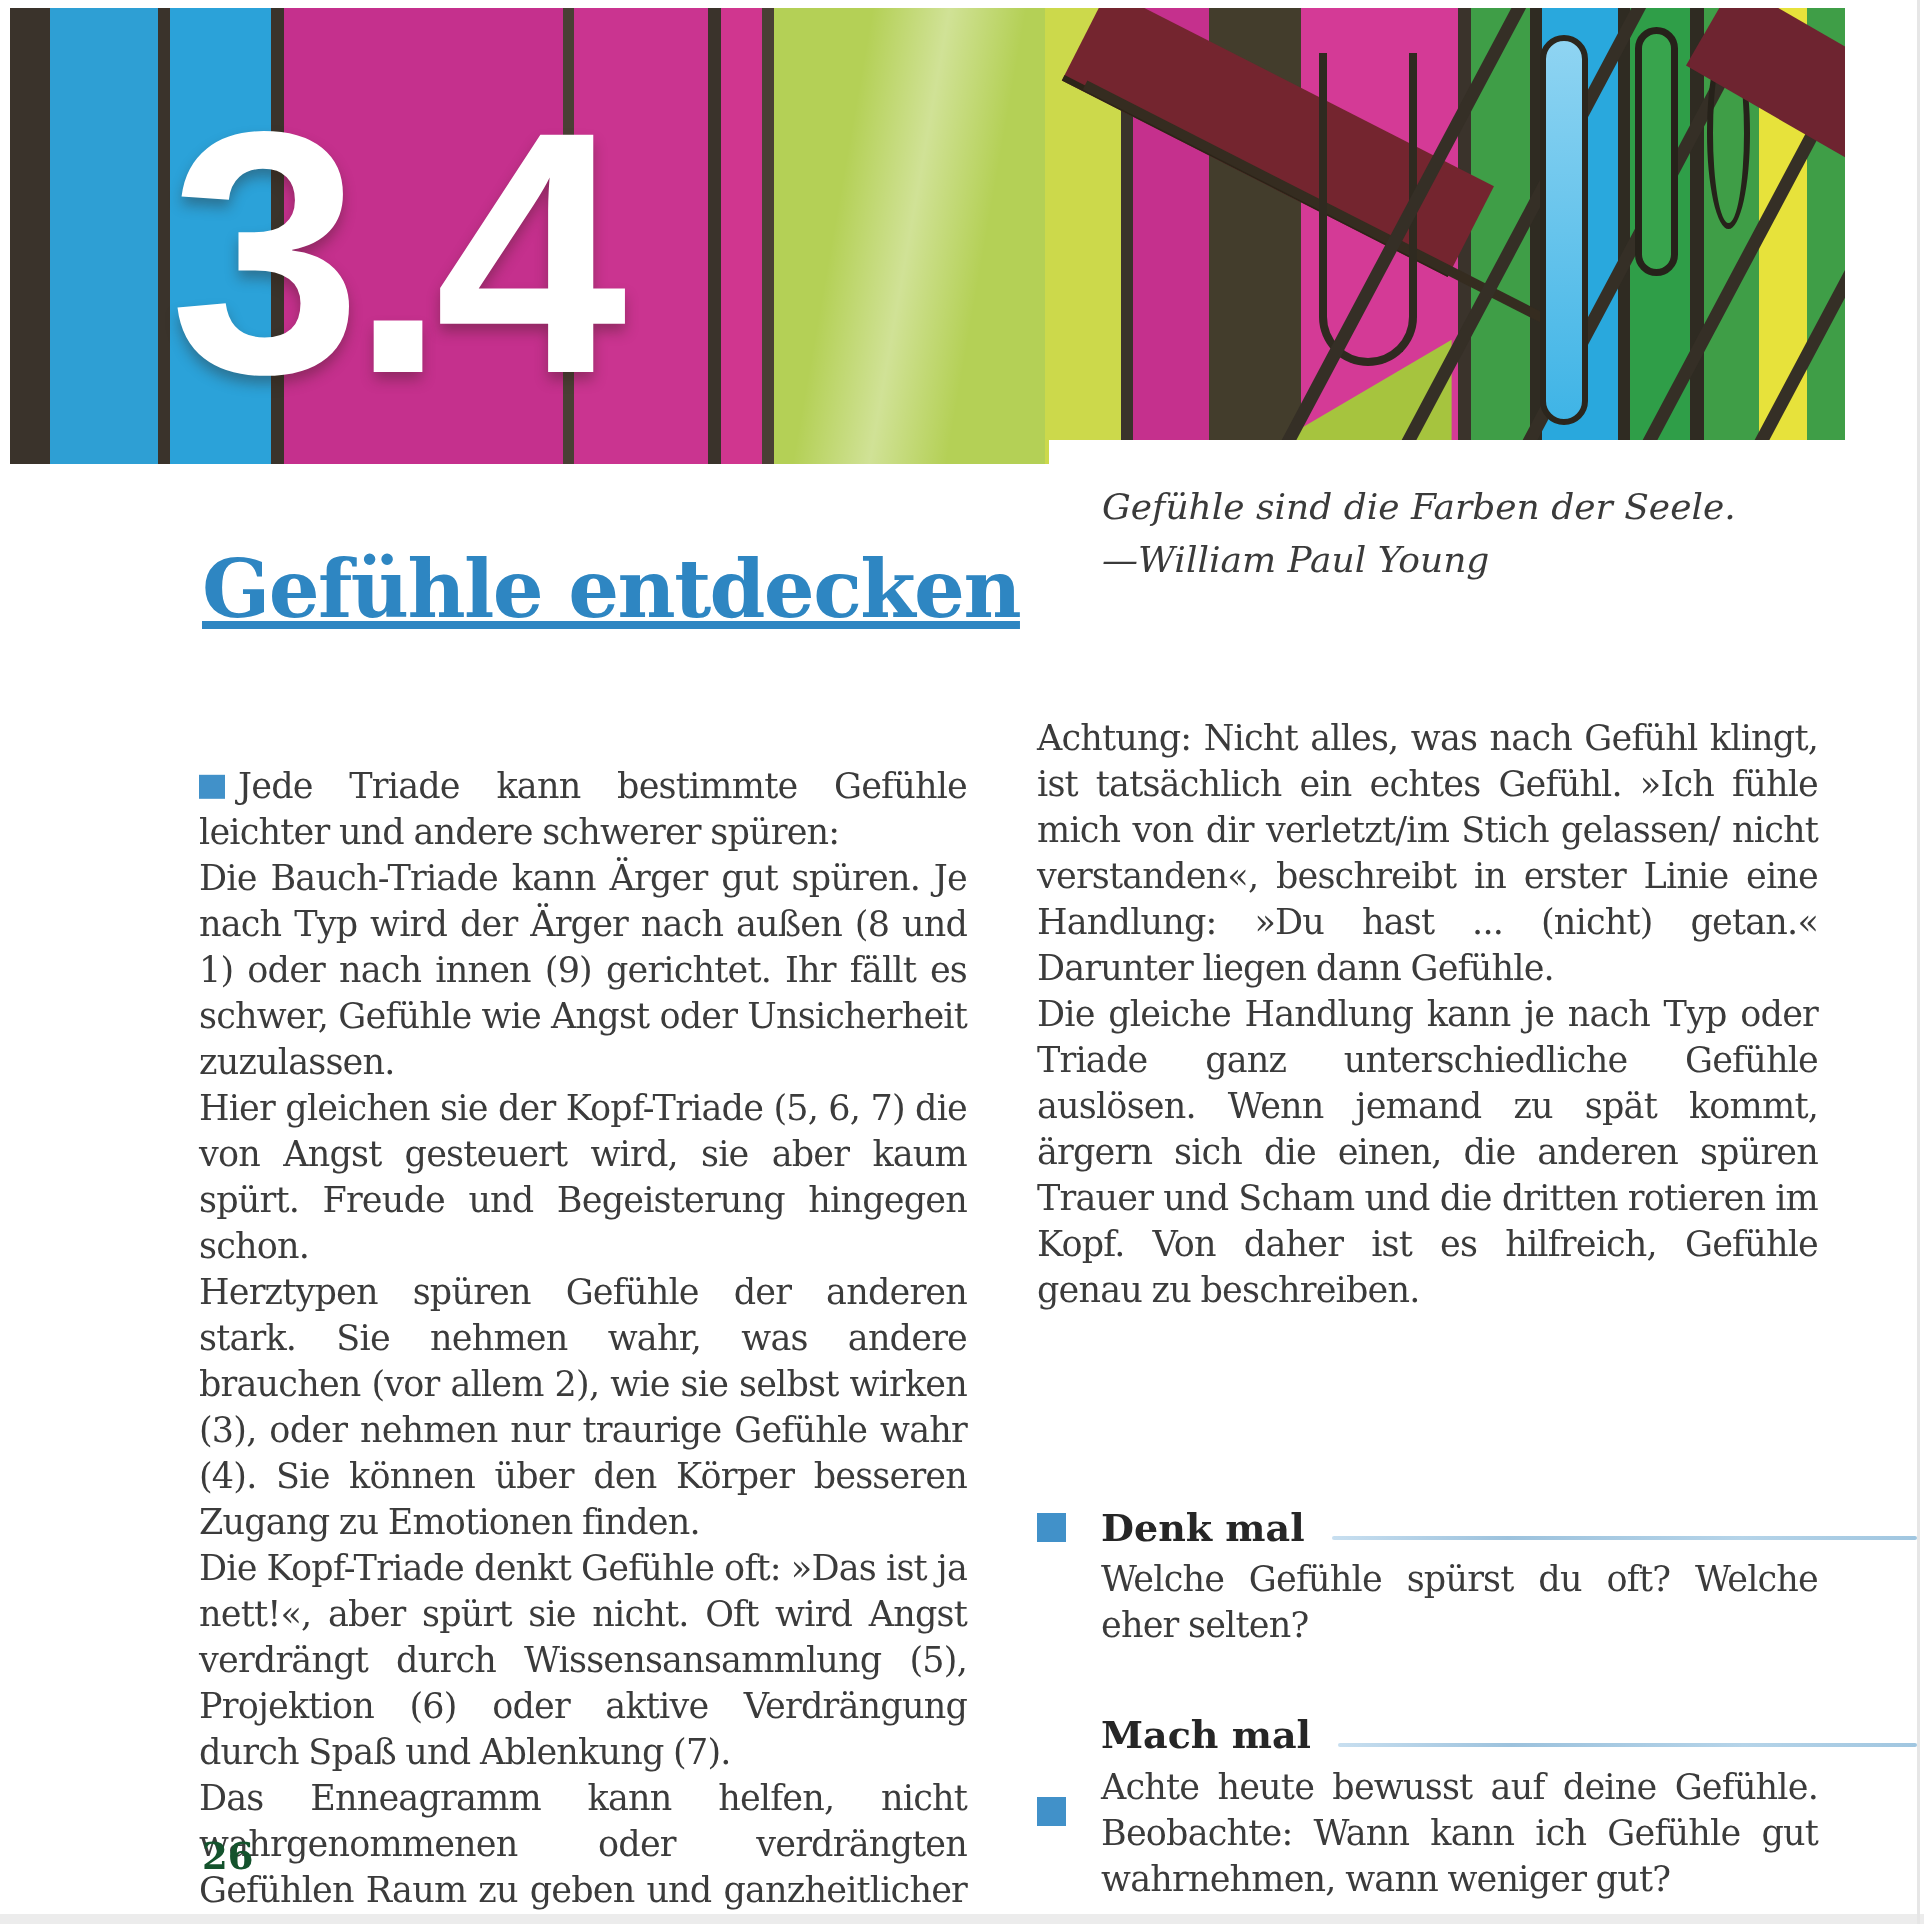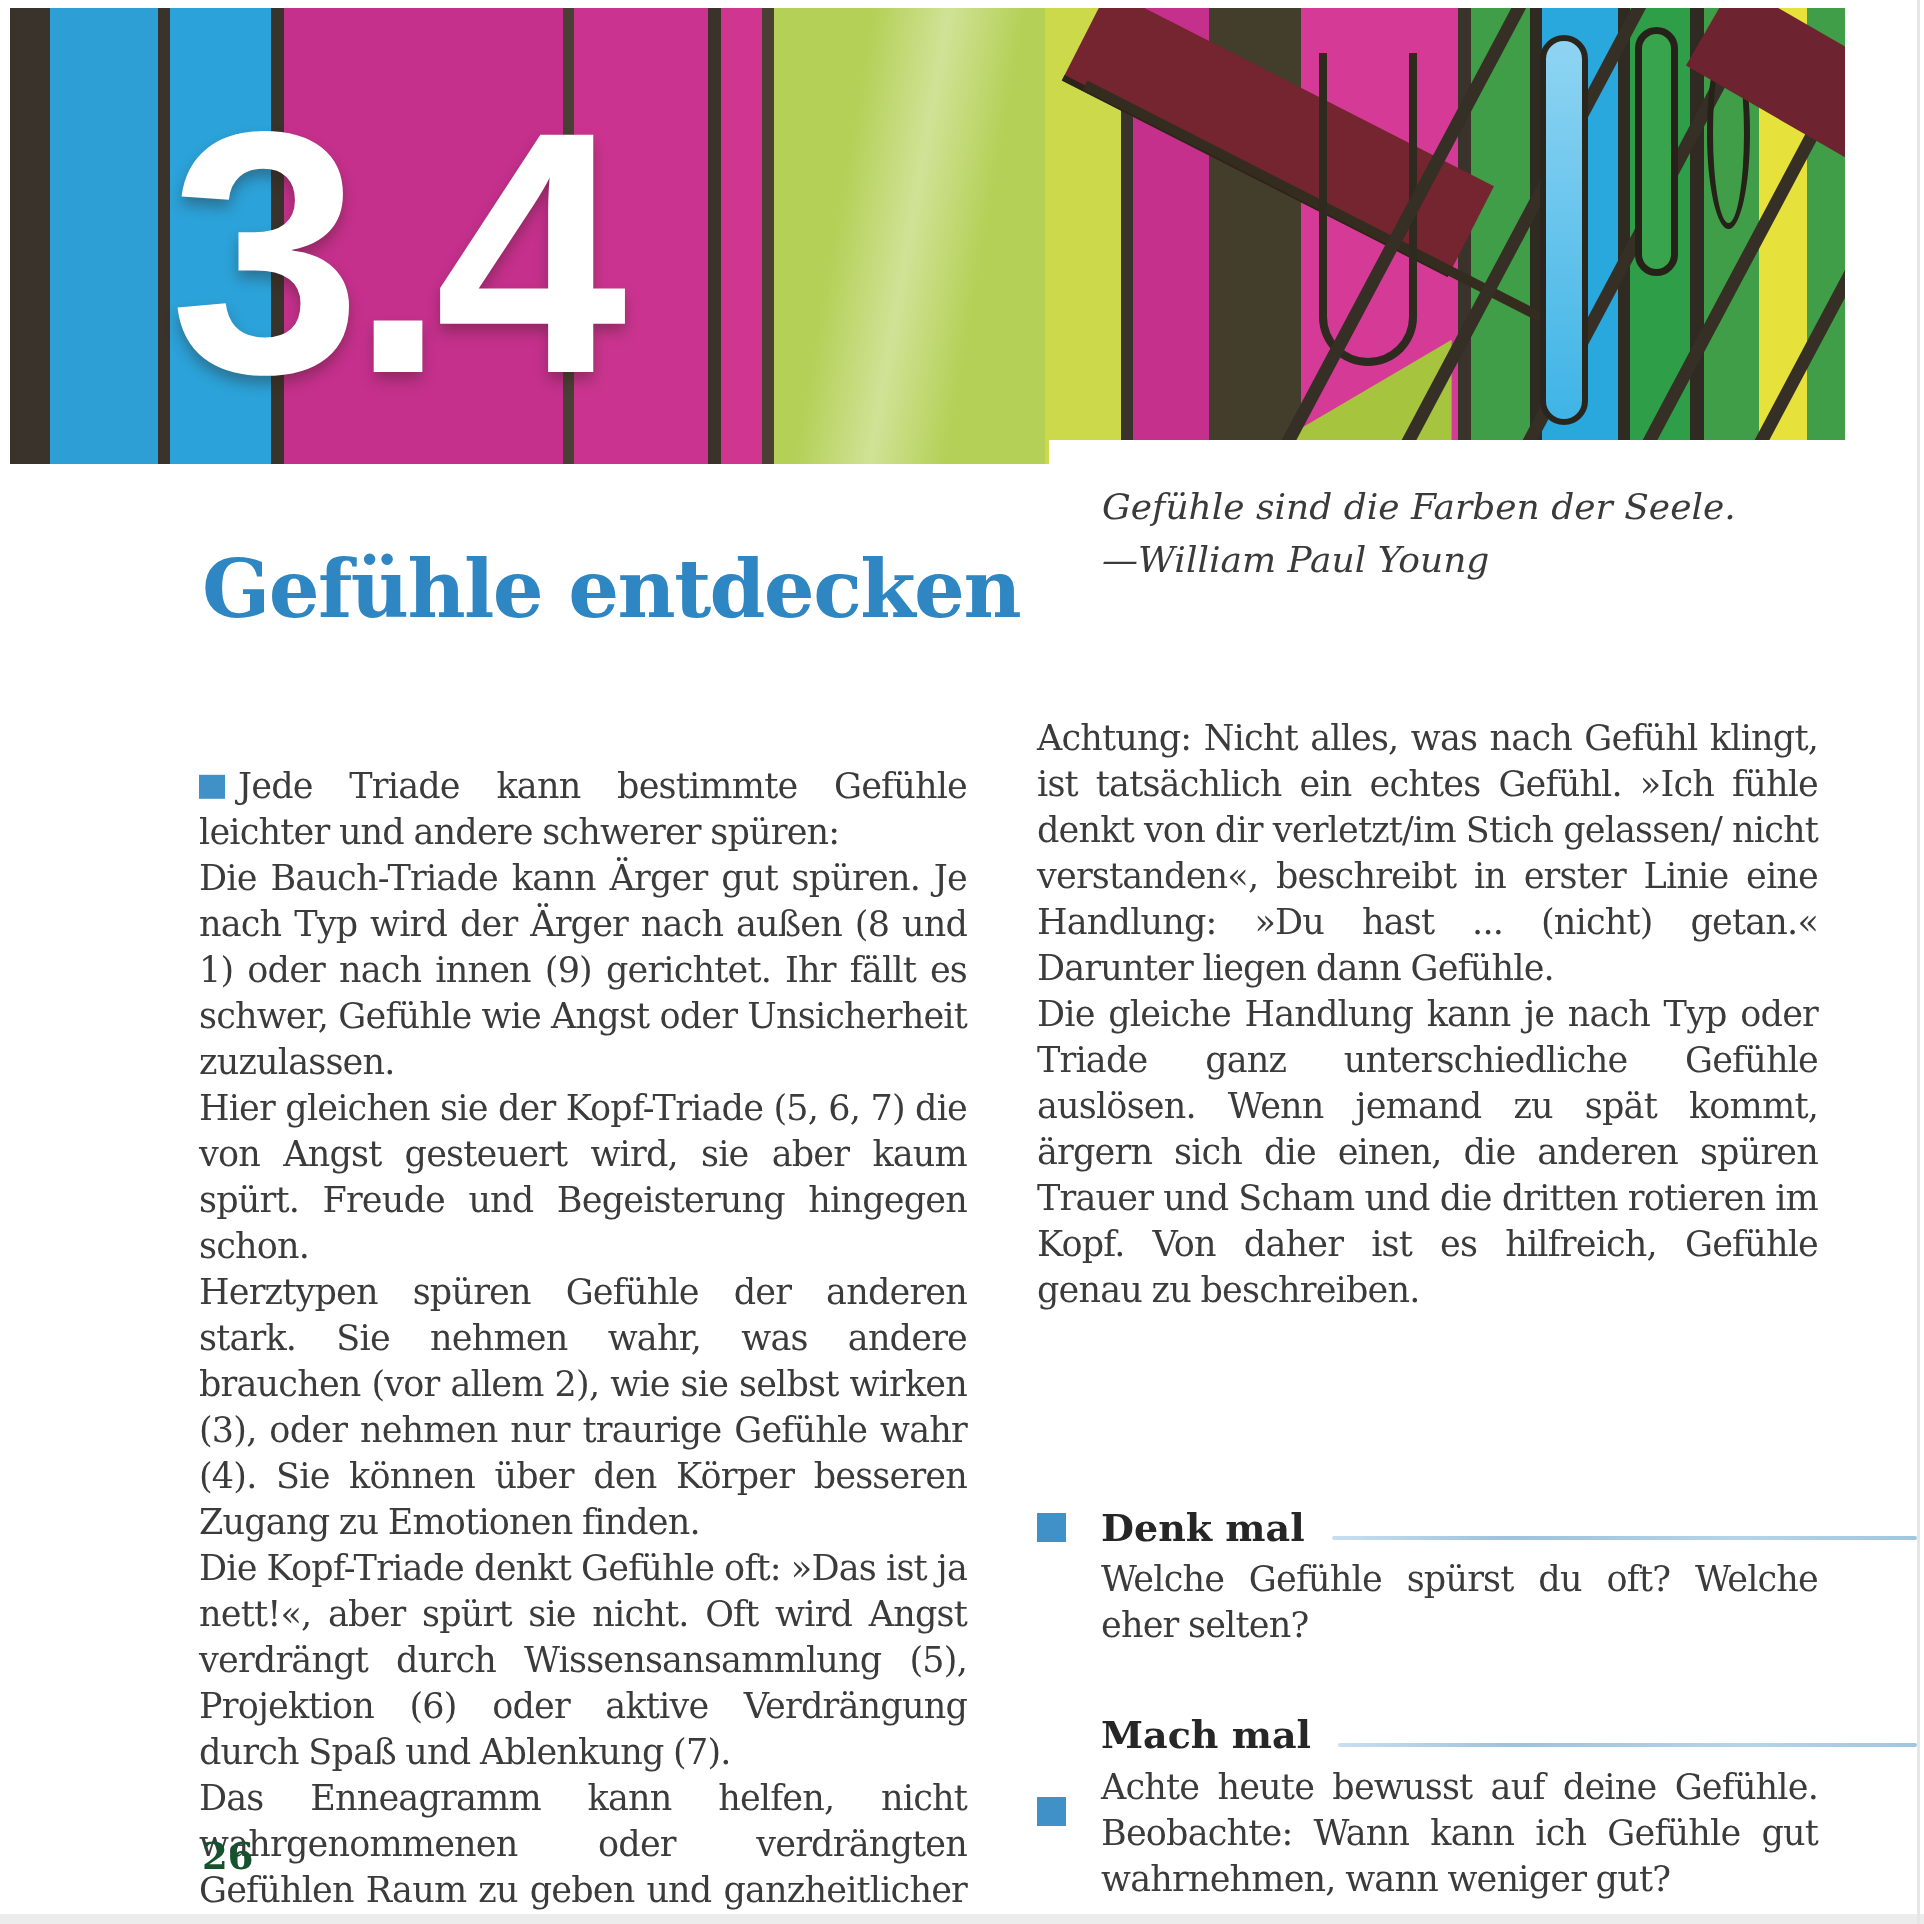--- a/index.html
+++ b/index.html
@@ -64,21 +64,21 @@
   .chapter-number{
     position:absolute;left:160px;top:72px;line-height:1;
     font-family:"Liberation Sans","DejaVu Sans",sans-serif;font-weight:700;
     font-size:345px;letter-spacing:-11.2px;color:#ffffff;
     text-shadow:0 8px 13px rgba(45,30,20,.35);
   }
   
   .page-title{
     position:absolute;left:202px;top:491px;
     font-size:80px;line-height:1.1;font-weight:700;letter-spacing:-1.6px;
-    color:#2e86c2;white-space:nowrap;
+    color:#2e86c2;white-space:nowrap;text-decoration:underline;
   }
   .quote{position:absolute;left:1102px;top:480px;width:678px;
     font-style:italic;font-size:36px;line-height:53px;color:#3a3a3a;}
   .quote-text{display:block;text-align:left;}
   .quote-attribution{display:block;margin-right:4.8px;}
   
   .columns{position:absolute;left:199px;top:715px;width:1619px;display:flex;}
   .col{text-align:justify;}
   .col-left{width:768px;margin-right:70px;margin-top:48px;}
   .col-right{width:781px;}
@@ -136,21 +136,21 @@
     <div class="col col-left">
       <p class="body-p"><span class="sq-inline"></span><span>Jede Triade kann bestimmte Gefühle leichter und andere schwerer spüren:</span></p>
       <p class="body-p">Die Bauch-Triade kann Ärger gut spüren. Je nach Typ wird der Ärger nach außen (8 und 1) oder nach innen (9) gerichtet. Ihr fällt es schwer, Gefühle wie Angst oder Unsicherheit zuzulassen.</p>
       <p class="body-p">Hier gleichen sie der Kopf-Triade (5, 6, 7) die von Angst gesteuert wird, sie aber kaum spürt. Freude und Begeisterung hingegen schon.</p>
       <p class="body-p">Herztypen spüren Gefühle der anderen stark. Sie nehmen wahr, was andere brauchen (vor allem 2), wie sie selbst wirken (3), oder nehmen nur traurige Gefühle wahr (4). Sie können über den Körper besseren Zugang zu Emotionen finden.</p>
       <p class="body-p">Die Kopf-Triade denkt Gefühle oft: »Das ist ja nett!«, aber spürt sie nicht. Oft wird Angst verdrängt durch Wissensansammlung (5), Projektion (6) oder aktive Verdrängung durch Spaß und Ablenkung (7).</p>
       <p class="body-p">Das Enneagramm kann helfen, nicht wahrgenommenen oder verdrängten Gefühlen Raum zu geben und ganzheitlicher zu leben.</p>
     </div>
 
     <div class="col col-right">
-      <p class="body-p">Achtung: Nicht alles, was nach Gefühl klingt, ist tatsächlich ein echtes Gefühl. »Ich fühle denkt von dir verletzt/im Stich gelassen/ nicht verstanden«, beschreibt in erster Linie eine Handlung: »Du hast ... (nicht) getan.« Darunter liegen dann Gefühle.</p>
+      <p class="body-p">Achtung: Nicht alles, was nach Gefühl klingt, ist tatsächlich ein echtes Gefühl. »Ich fühle mich von dir verletzt/im Stich gelassen/ nicht verstanden«, beschreibt in erster Linie eine Handlung: »Du hast ... (nicht) getan.« Darunter liegen dann Gefühle.</p>
       <p class="body-p">Die gleiche Handlung kann je nach Typ oder Triade ganz unterschiedliche Gefühle auslösen. Wenn jemand zu spät kommt, ärgern sich die einen, die anderen spüren Trauer und Scham und die dritten rotieren im Kopf. Von daher ist es hilfreich, Gefühle genau zu beschreiben.</p>
 
       <div class="section section-denk">
         <span class="sq-section"></span>
         <div class="section-content">
           <div class="section-head">
             <span class="section-heading">Denk mal</span>
             <span class="section-rule"></span>
           </div>
           <p class="section-body">Welche Gefühle spürst du oft? Welche eher selten?</p>

